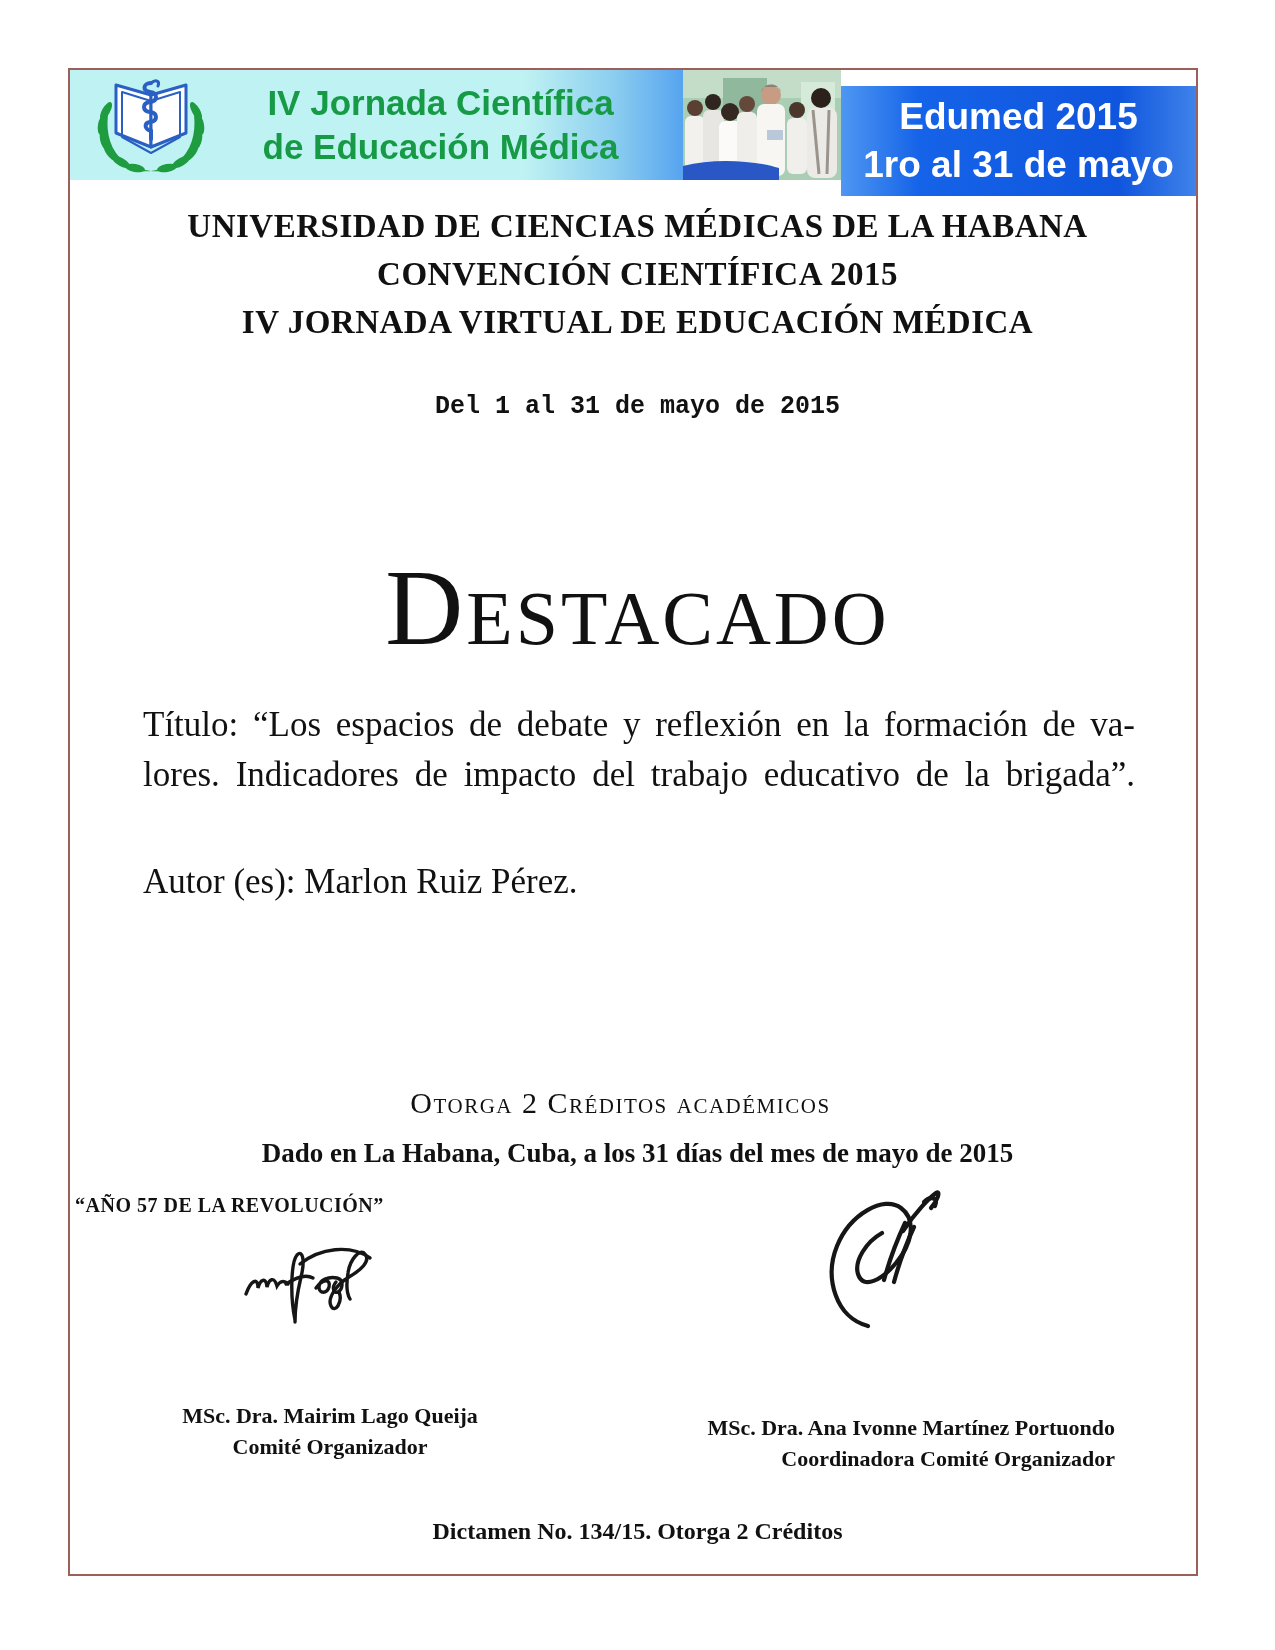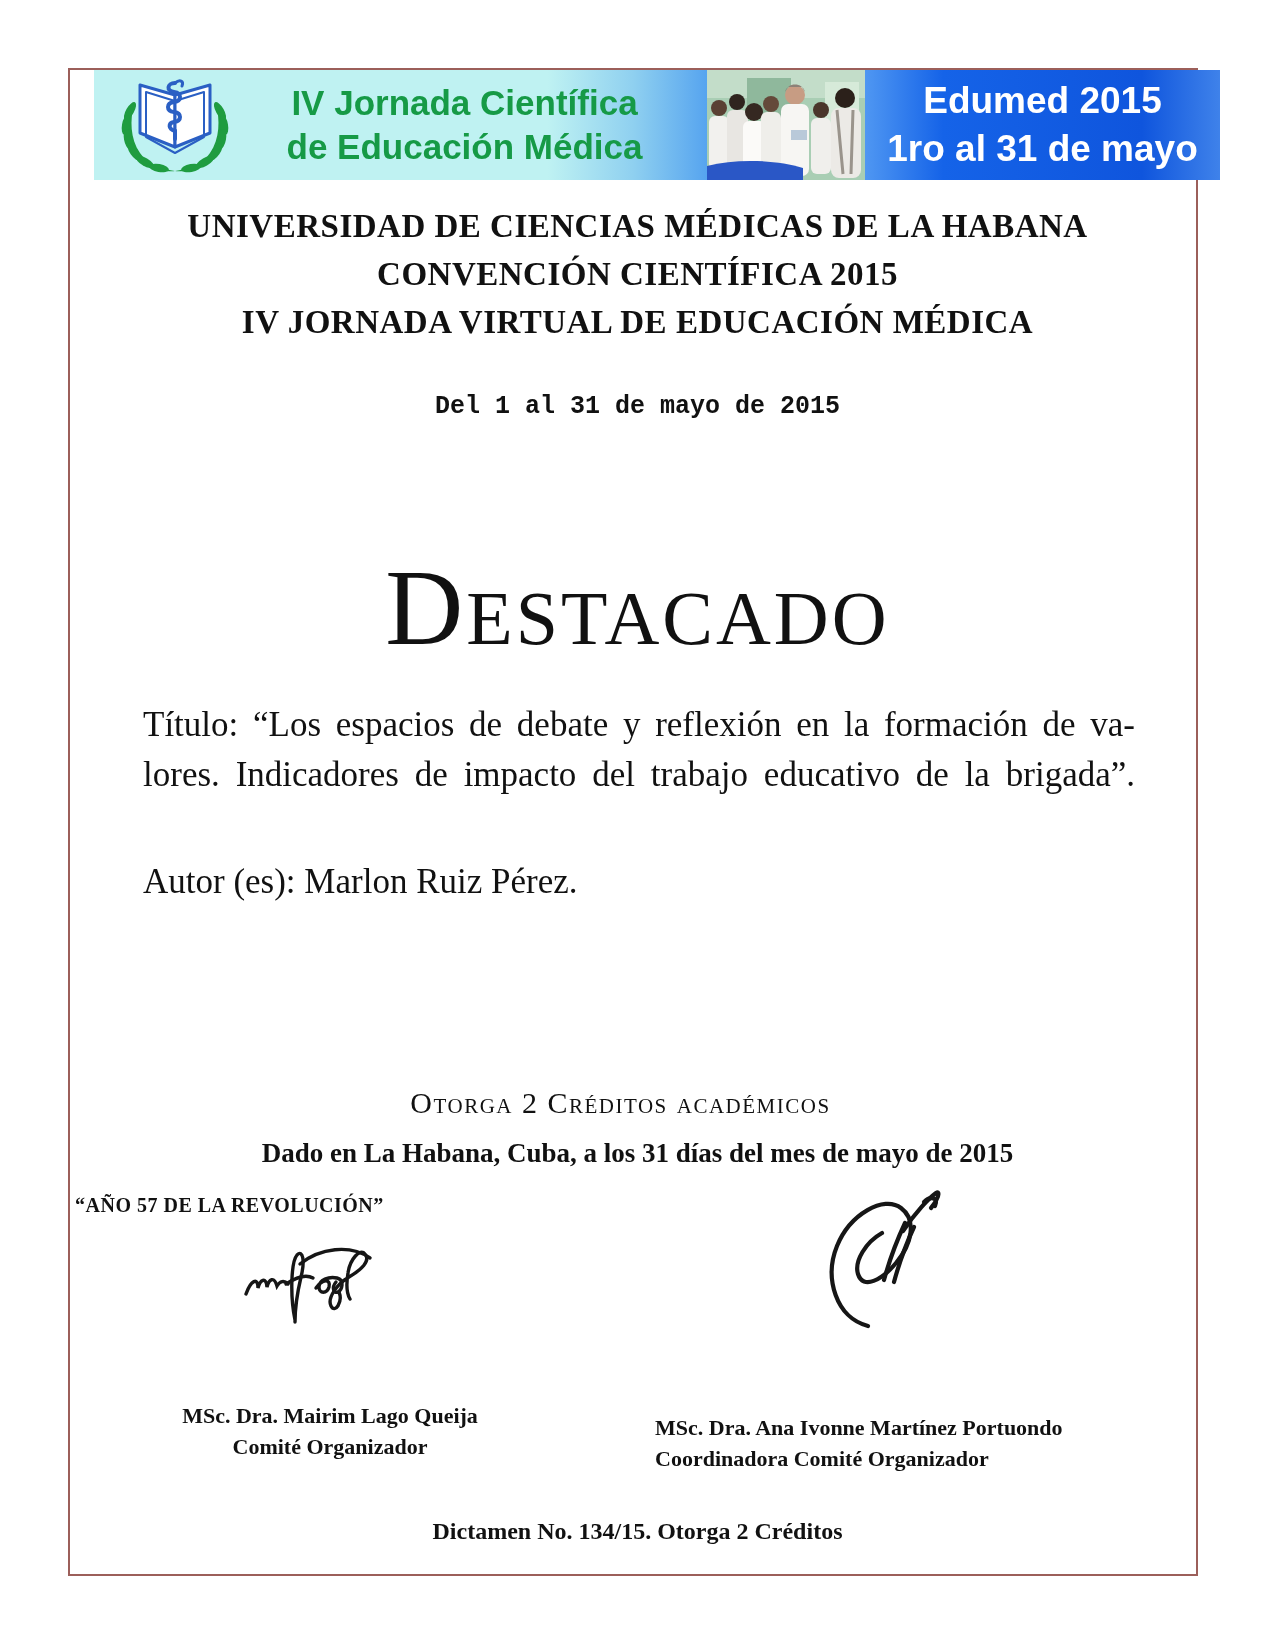--- a/index.html
+++ b/index.html
@@ -5,37 +5,37 @@
   html,body{margin:0;padding:0;}
   body{
     width:1275px;height:1650px;position:relative;background:#ffffff;
     font-family:"Liberation Serif",serif;color:#111;overflow:hidden;
   }
   .border-frame{
     position:absolute;left:68px;top:68px;width:1130px;height:1508px;
     border:2px solid #9c5f5a;box-sizing:border-box;pointer-events:none;
   }
   
-  .header{position:absolute;left:70px;top:70px;width:1126px;height:110px;display:flex;padding-left:24px;}
+  .header{position:absolute;left:70px;top:70px;width:1126px;height:110px;display:flex;}
   .header-left{
     width:613px;height:110px;display:flex;align-items:center;
     background:linear-gradient(90deg,#bff2f2 0%,#bff2f2 74%,#8fd0f0 88%,#56a4ef 100%);
   }
   .logo{margin-left:20px;flex:0 0 auto;}
   .header-title{
     flex:1;text-align:center;color:#169a46;
     font-family:"Liberation Sans",sans-serif;font-weight:bold;
     font-size:35px;line-height:44px;padding-right:14px;
   }
   .header-photo{width:158px;height:110px;flex:0 0 auto;}
   .header-banner{
     flex:1;height:110px;display:flex;flex-direction:column;justify-content:center;
     background:linear-gradient(90deg,#4f97f2 0%,#1563e8 22%,#0f55dd 78%,#3f82ea 100%);
     color:#ffffff;font-family:"Liberation Sans",sans-serif;font-weight:bold;
-    font-size:37px;line-height:48px;text-align:center;
+    font-size:37px;line-height:48px;text-align:center;margin-top:16px;
   }
   
   .uni-headings{
     position:absolute;left:75px;top:202px;width:1125px;text-align:center;
     font-weight:bold;font-size:33px;line-height:48px;letter-spacing:0.5px;
   }
   .date-block{
     position:absolute;left:75px;top:384px;width:1125px;text-align:center;
     font-family:Liberation Mono, monospace;font-weight:bold;
     font-size:25px;line-height:46px;
@@ -68,21 +68,21 @@
     font-weight:bold;font-size:20px;letter-spacing:0.5px;
   }
   
   .sig-left{position:absolute;left:238px;top:1232px;}
   .sig-right{position:absolute;left:808px;top:1178px;}
   .name-left{
     position:absolute;left:150px;top:1400px;width:360px;text-align:center;
     font-weight:bold;font-size:22px;line-height:31px;
   }
   .name-right{
-    position:absolute;left:655px;top:1412px;width:460px;text-align:left;
+    position:absolute;left:655px;top:1412px;width:460px;text-align:right;
     font-weight:bold;font-size:22px;line-height:31px;
   }
   .dictamen{
     position:absolute;left:75px;top:1518px;width:1125px;text-align:center;
     font-weight:bold;font-size:24px;
   }
 </style>
 </head>
 <body>
 

